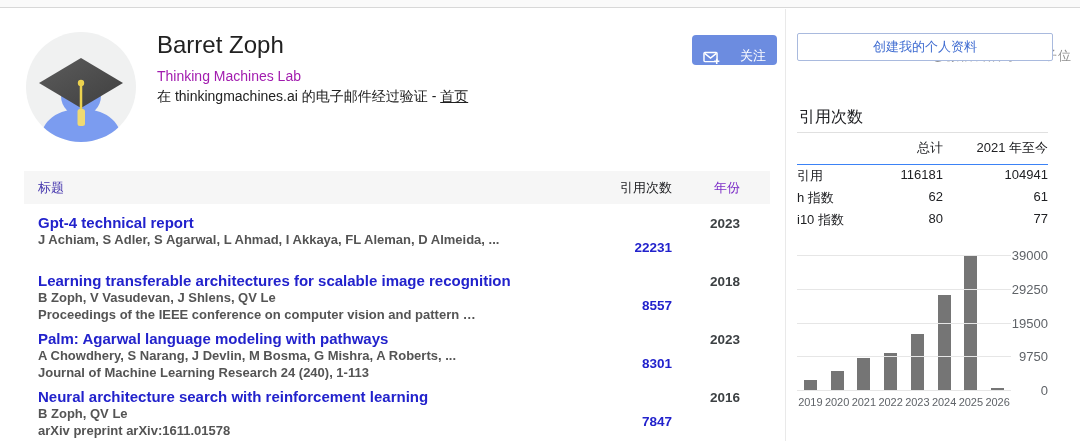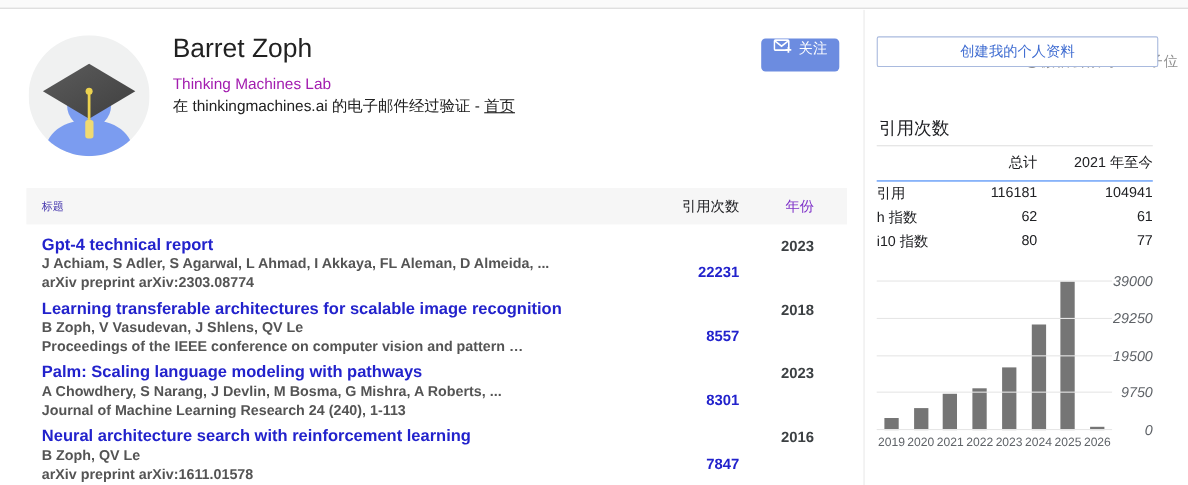--- a/index.html
+++ b/index.html
@@ -14,21 +14,21 @@
   
   .avatar { position:absolute; left:26px; top:32px; width:110px; height:110px; }
   .profile-info { position:absolute; left:157px; top:31px; }
   .name { font-size:24px; color:#212121; }
   .affiliation { margin-top:9px; font-size:14px; color:#a21caf; }
   .verified { margin-top:4px; font-size:14px; color:#212121; }
   .homepage-link { color:#212121; text-decoration:underline; cursor:pointer; }
 
   .follow-btn { position:absolute; left:692px; top:35px; height:30px; padding:0 11px;
                 background:#6c8ce0; border:none; border-radius:4px; color:#fff; font-size:13px;
-                display:flex; align-items:flex-start; gap:6px; cursor:pointer; font-family:inherit; }
+                display:flex; align-items:flex-end; gap:20px; cursor:pointer; font-family:inherit; }
 
   
   .sidebar-divider { position:absolute; left:785px; top:9px; width:1px; height:432px; background:#e9e9e9; }
   .create-btn { position:absolute; left:797px; top:33px; width:256px; height:28px;
                 background:#fff; border:1px solid #a9bade; border-radius:2px;
                 color:#3f6cd1; font-size:13px; text-align:center; cursor:pointer; font-family:inherit; }
   .stats-heading { position:absolute; left:799px; top:107px; font-size:16px; color:#202124; }
   .stats { position:absolute; left:797px; top:132px; width:251px; font-size:13px; color:#202124;
            border-top:1px solid #e0e0e0; }
   .stats-head { display:grid; grid-template-columns:1fr 80px 105px; padding:6px 0 7px;
@@ -40,26 +40,26 @@
   
   .chart-plot { position:absolute; left:797px; top:256px; width:214px; height:135px; }
   .gridline { position:absolute; left:0; width:100%; height:1px; background:#e6e6e6; }
   .bars { position:absolute; left:0; top:0; width:100%; height:100%; display:flex; align-items:flex-end; }
   .bar-slot { flex:1; display:flex; justify-content:center; align-items:flex-end; height:100%; }
   .bar { width:13px; cursor:pointer; }
   .chart-xlabels { position:absolute; left:797px; top:396px; width:214px; display:flex; }
   .xlabel { flex:1; text-align:center; font-size:11px; color:#5f6368; }
   .chart-ylabels { position:absolute; left:1010px; top:256px; width:38px; height:135px; }
   .ylabel { position:absolute; right:0; width:38px; text-align:right; font-size:13px;
-            color:#5f6368; height:14px; line-height:14px;font-style:italic; }
+            color:#5f6368; height:14px; line-height:14px; }
 
   
   .pub-header { position:absolute; left:24px; top:171px; width:746px; height:33px;
                 background:#f6f6f6; display:flex; align-items:center; padding:0 30px 0 14px; }
-  .pub-header .h-title { flex:1; font-size:10px; }
+  .pub-header .h-title { flex:1; font-size:13px; }
   .pub-header .h-cited { width:90px; text-align:right; font-size:13px; color:#202124; cursor:pointer; }
   .pub-header .h-year { width:68px; text-align:right; font-size:13px; cursor:pointer; }
 
   .pub-rows { position:absolute; left:24px; top:205px; width:746px; }
   .pub-row { display:flex; padding:9px 30px 0 14px; height:58px;font-weight:bold; }
   .pub-main { flex:1; padding-right:12px; }
   .pub-title { font-size:15px; line-height:17px; cursor:pointer; }
   .pub-authors, .pub-venue { font-size:13px; line-height:15.5px; color:#545454; margin-top:1px; }
   .pub-cited { width:90px; text-align:right; font-size:13.5px; padding-top:2px; cursor:pointer;margin-top:24px; }
   .pub-year { width:68px; text-align:right; font-size:13.5px; color:#3c4043; padding-top:2px; }
@@ -193,37 +193,36 @@
     <span class="h-title" style="color: rgb(67, 52, 173);">标题</span>
     <span class="h-cited">引用次数</span>
     <span class="h-year" style="color: rgb(126, 48, 200);">年份</span>
   </div>
 
   <div class="pub-rows">
     <div class="pub-row">
       <div class="pub-main">
         <div class="pub-title pub-link" style="color: rgb(34, 34, 204);">Gpt-4 technical report</div>
         <div class="pub-authors">J Achiam, S Adler, S Agarwal, L Ahmad, I Akkaya, FL Aleman, D Almeida, ...</div>
-        <div class="pub-venue">arXiv preprint arXiv:2303.08774</div>
       </div>
       <div class="pub-cited pub-link" style="color: rgb(34, 34, 204);">22231</div>
       <div class="pub-year">2023</div>
     </div>
     <div class="pub-row">
       <div class="pub-main">
         <div class="pub-title pub-link" style="color: rgb(34, 34, 204);">Learning transferable architectures for scalable image recognition</div>
         <div class="pub-authors">B Zoph, V Vasudevan, J Shlens, QV Le</div>
         <div class="pub-venue">Proceedings of the IEEE conference on computer vision and pattern …</div>
       </div>
       <div class="pub-cited pub-link" style="color: rgb(34, 34, 204);">8557</div>
       <div class="pub-year">2018</div>
     </div>
     <div class="pub-row">
       <div class="pub-main">
-        <div class="pub-title pub-link" style="color: rgb(34, 34, 204);">Palm: Scaling language modeling with pathways</div>
+        <div class="pub-title pub-link" style="color: rgb(34, 34, 204);">Palm: Agarwal language modeling with pathways</div>
         <div class="pub-authors">A Chowdhery, S Narang, J Devlin, M Bosma, G Mishra, A Roberts, ...</div>
         <div class="pub-venue">Journal of Machine Learning Research 24 (240), 1-113</div>
       </div>
       <div class="pub-cited pub-link" style="color: rgb(34, 34, 204);">8301</div>
       <div class="pub-year">2023</div>
     </div>
     <div class="pub-row">
       <div class="pub-main">
         <div class="pub-title pub-link" style="color: rgb(34, 34, 204);">Neural architecture search with reinforcement learning</div>
         <div class="pub-authors">B Zoph, QV Le</div>

